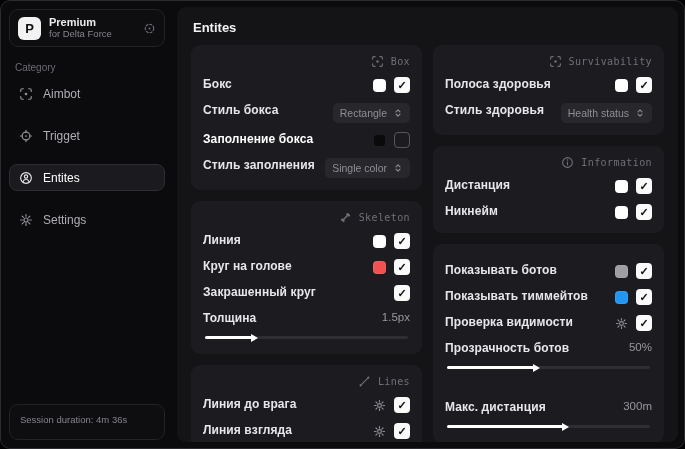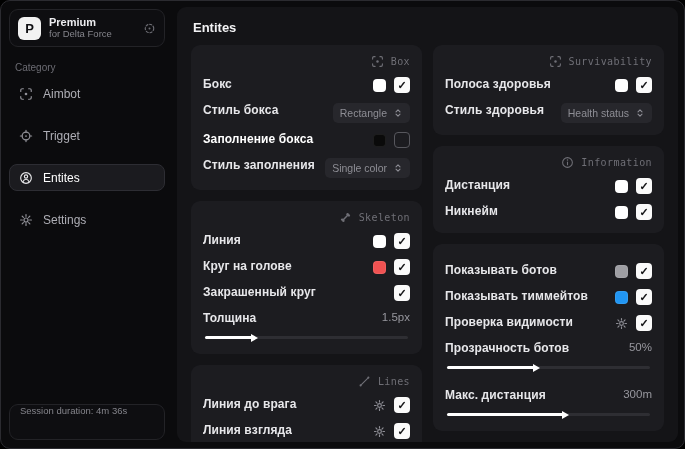--- a/index.html
+++ b/index.html
@@ -36,21 +36,21 @@
     border:1px solid transparent;border-radius:8px;color:#aeaeb5;cursor:pointer;
   }
   .nav-item .ic{color:#8f8f96;}
   .nav-item span.nav-lbl{font-size:12px;}
   .nav-item.active{background:#1b1b1f;border-color:#2d2d33;color:#ffffff;}
   .nav-item.active .ic{color:#e8e8ea;}
 
   .side-spacer{flex:1;}
   .session{
     border:1px solid #232327;background:#0e0e11;border-radius:9px;height:36px;
-    display:flex;align-items:flex-start;padding:0 10px 6px 10px;
+    display:flex;align-items:center;padding:0 10px 6px 10px;
   }
   .session span{color:#84848b;font-size:9.5px;}
 
   
   .panel{
     flex:1;margin:6px 6px 6px 4px;background:#141417;border-radius:9px;
     padding:11px 14px;overflow:hidden;
   }
   .page-title{color:#f2f2f4;font-size:13px;font-weight:bold;margin:2px 0 10px 2px;}
 
@@ -88,21 +88,21 @@
 
   .value{color:#97979e;font-size:11.5px;}
 
   .slider{position:relative;height:3px;background:#2e2e33;border-radius:2px;margin:8px 2px 3px 2px;cursor:pointer;}
   .slider .fill{position:relative;height:3px;background:#ffffff;border-radius:2px;}
   .slider .fill::after{
     content:"";position:absolute;right:-4px;top:50%;transform:translateY(-50%);
     width:0;height:0;border-left:7px solid #ffffff;
     border-top:4px solid transparent;border-bottom:4px solid transparent;
   }
-  .gap-lg{margin-top:19px;}
+  .gap-lg{margin-top:31px;}
 
   .ic{width:14px;height:14px;flex:0 0 auto;}
   .ic-sm{width:13px;height:13px;}
   .ic-xs{width:10px;height:10px;}
   .row-gear{color:#8e8e95;}
 </style>
 </head>
 <body>
 
 <svg width="0" height="0" style="position:absolute" aria-hidden="true">

